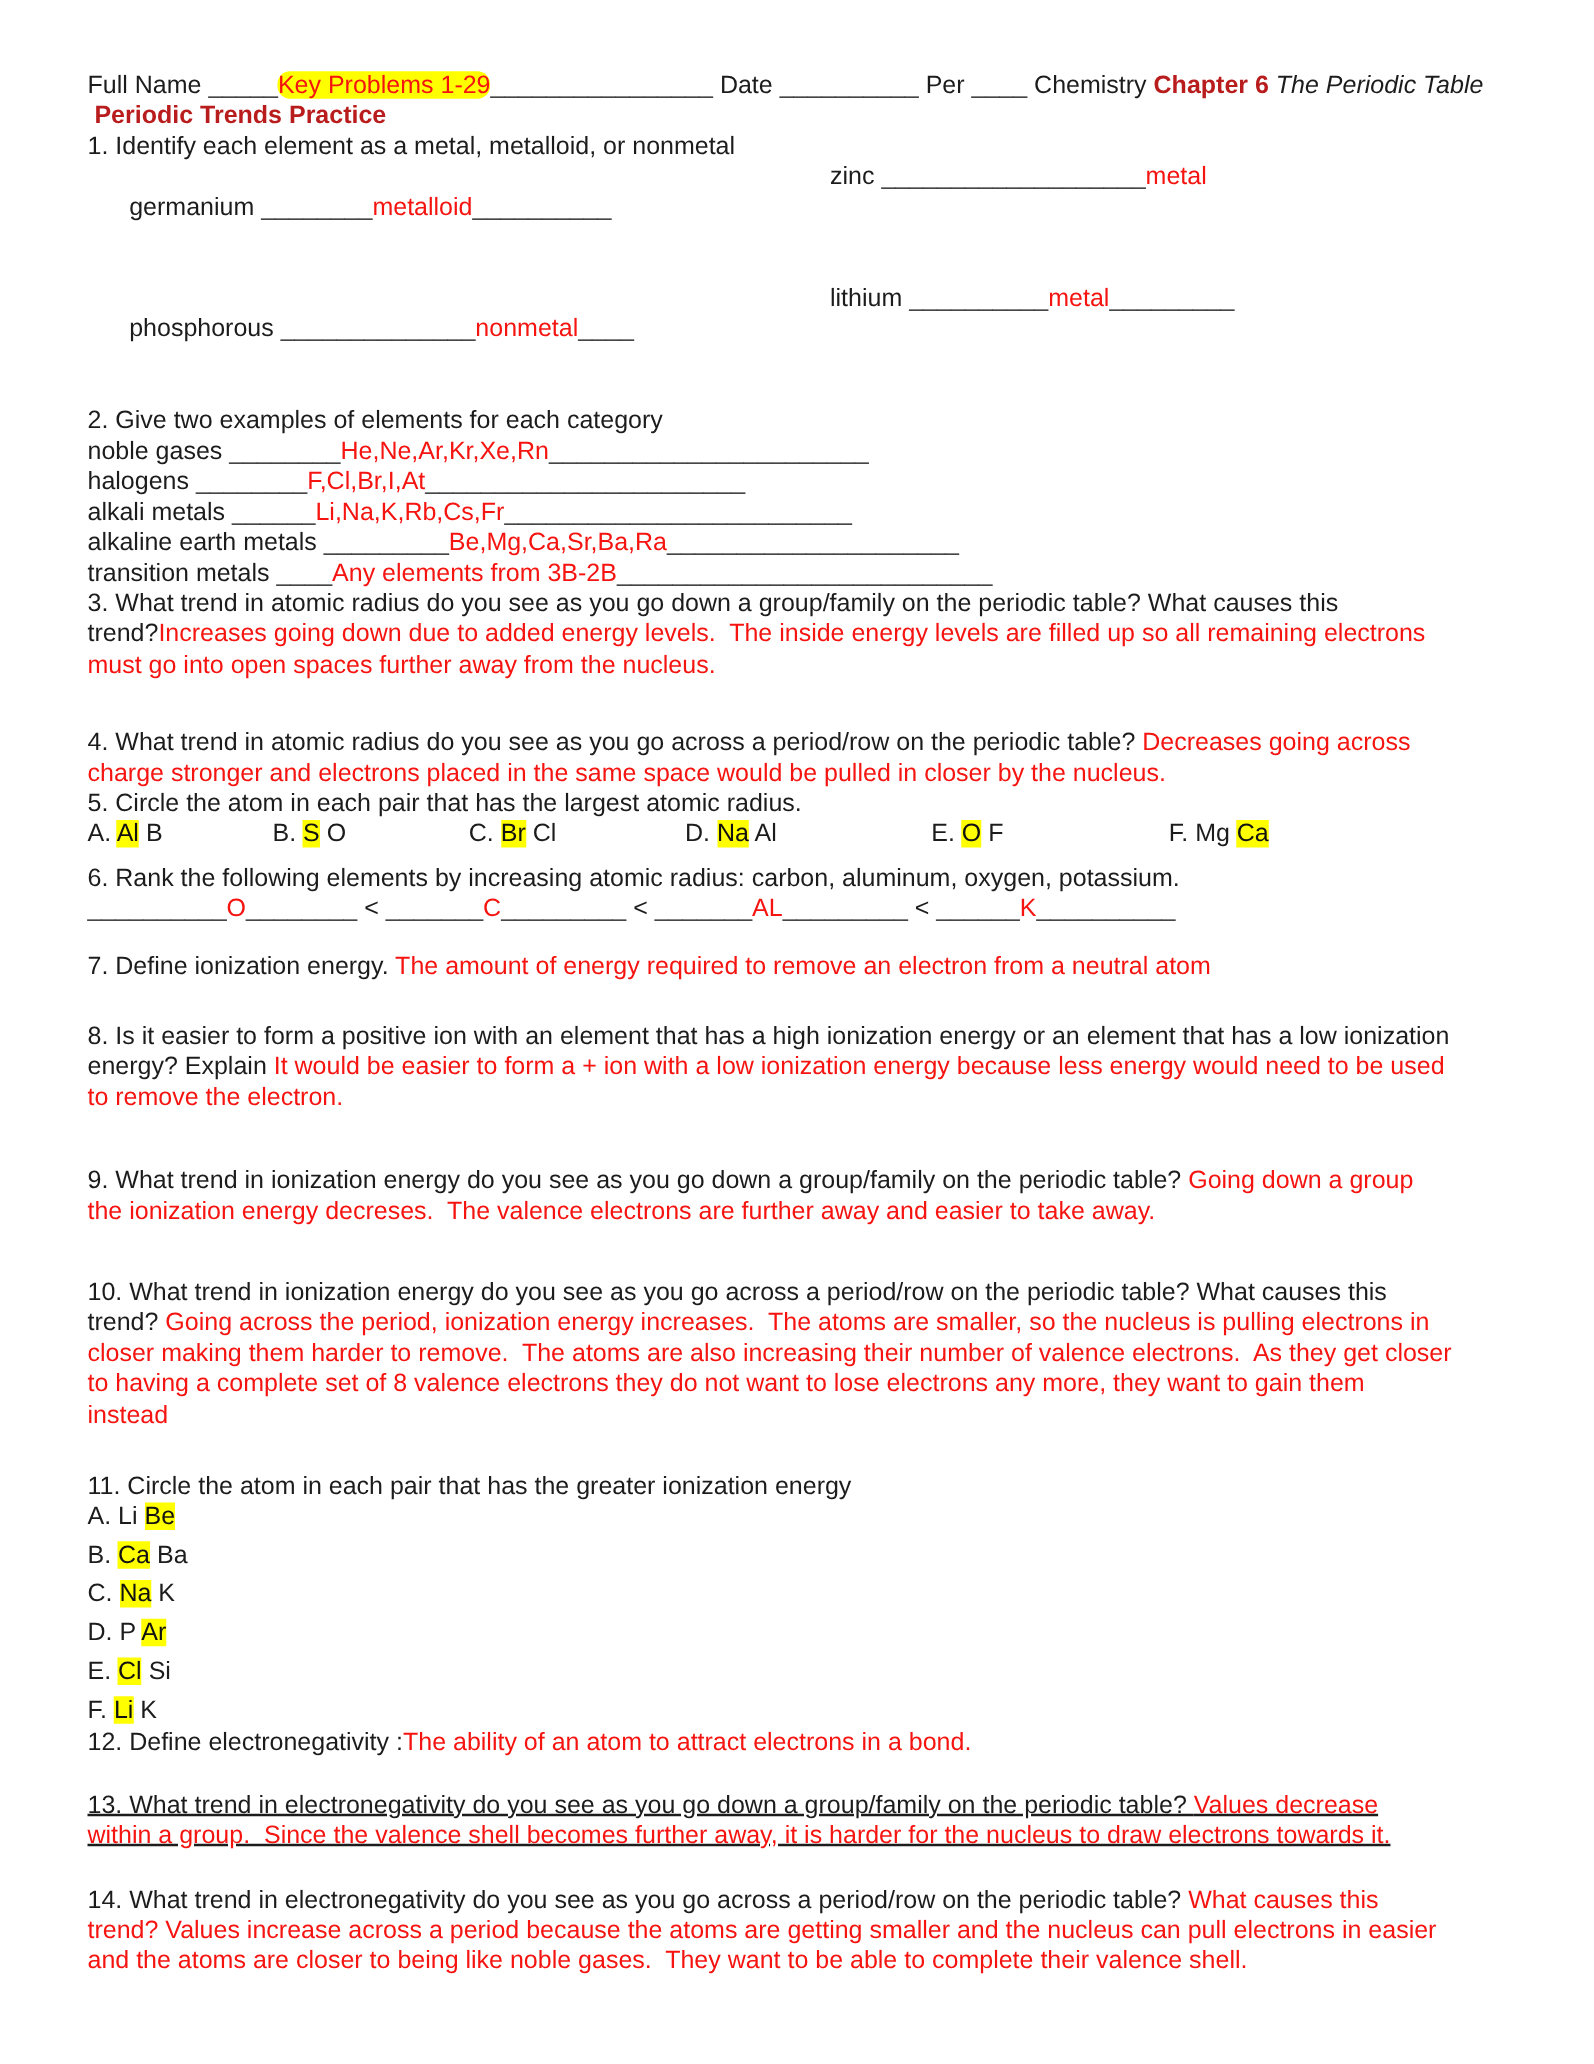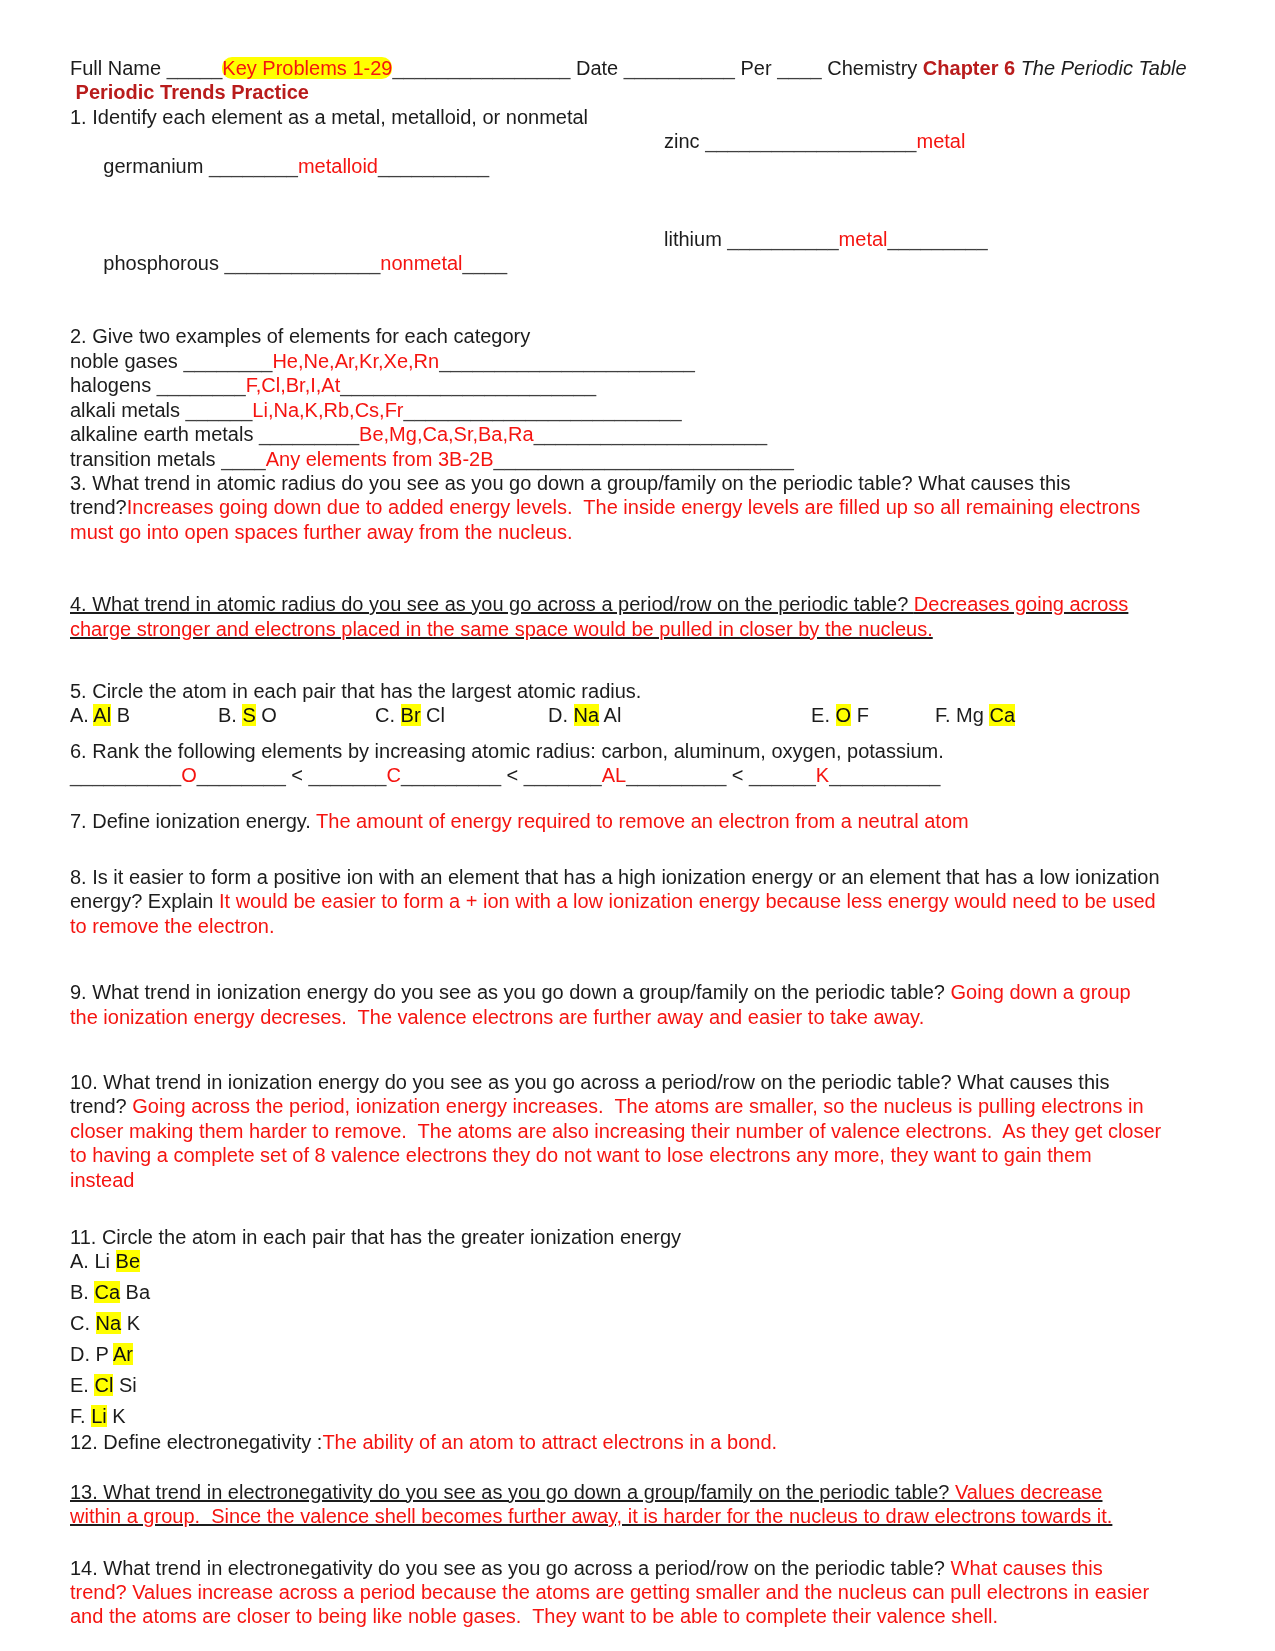--- a/index.html
+++ b/index.html
@@ -15,22 +15,22 @@
   
   .seg-k  { color:#1c1c1c; }
   .seg-kb { color:#b91c1c; font-weight:bold; }
   .seg-ki { color:#1c1c1c; font-style:italic; }
   .seg-r  { color:#f51410; }
   .seg-u  { color:#404040; }
   .seg-hr { color:#f51410; background:#ffff00;border-radius:10px; }
   .seg-hk { color:#111111; background:#ffff00; }
 
   
-  .q4  { margin-top:48px;text-decoration:underline; }
-  .q5  { margin-top:38px; }
+  .q4  { margin-top:38px; }
+  .q5  { }
   .q6  { margin-top:11px; }
   .q7  { margin-top:21px; }
   .q8  { margin-top:32px; }
   .q9  { margin-top:42px; }
   .q10 { margin-top:41px; }
   .q11 { margin-top:33px; }
   .q12 { margin-top:2px; }
   .q13 { margin-top:25px;text-decoration:underline; }
   .q14 { margin-top:27px; }
 
@@ -38,21 +38,21 @@
   .tworow { position:relative; }
   .colR { position:absolute; left:594px; top:0; white-space:pre; }
 
   
   .pairs { display:flex; }
   .pair { white-space:pre; }
   .pair:nth-child(1){ width:148px; }
   .pair:nth-child(2){ width:157px; }
   .pair:nth-child(3){ width:173px; }
   .pair:nth-child(4){ width:197px; }
-  .pair:nth-child(5){ width:190px;text-align:center; }
+  .pair:nth-child(5){ width:190px; }
 
   
   .q11-item + .q11-item { margin-top:6.5px; }
 </style>
 </head>
 <body>
 
 <div class="page">
 
   <div class="line"><span class="seg-k">Full Name </span><span class="seg-u">_____</span><span class="seg-hr">Key Problems 1-29</span><span class="seg-u">________________</span><span class="seg-k"> Date </span><span class="seg-u">__________</span><span class="seg-k"> Per </span><span class="seg-u">____</span><span class="seg-k"> Chemistry </span><span class="seg-kb">Chapter 6</span><span class="seg-k"> </span><span class="seg-ki">The Periodic Table</span></div>

